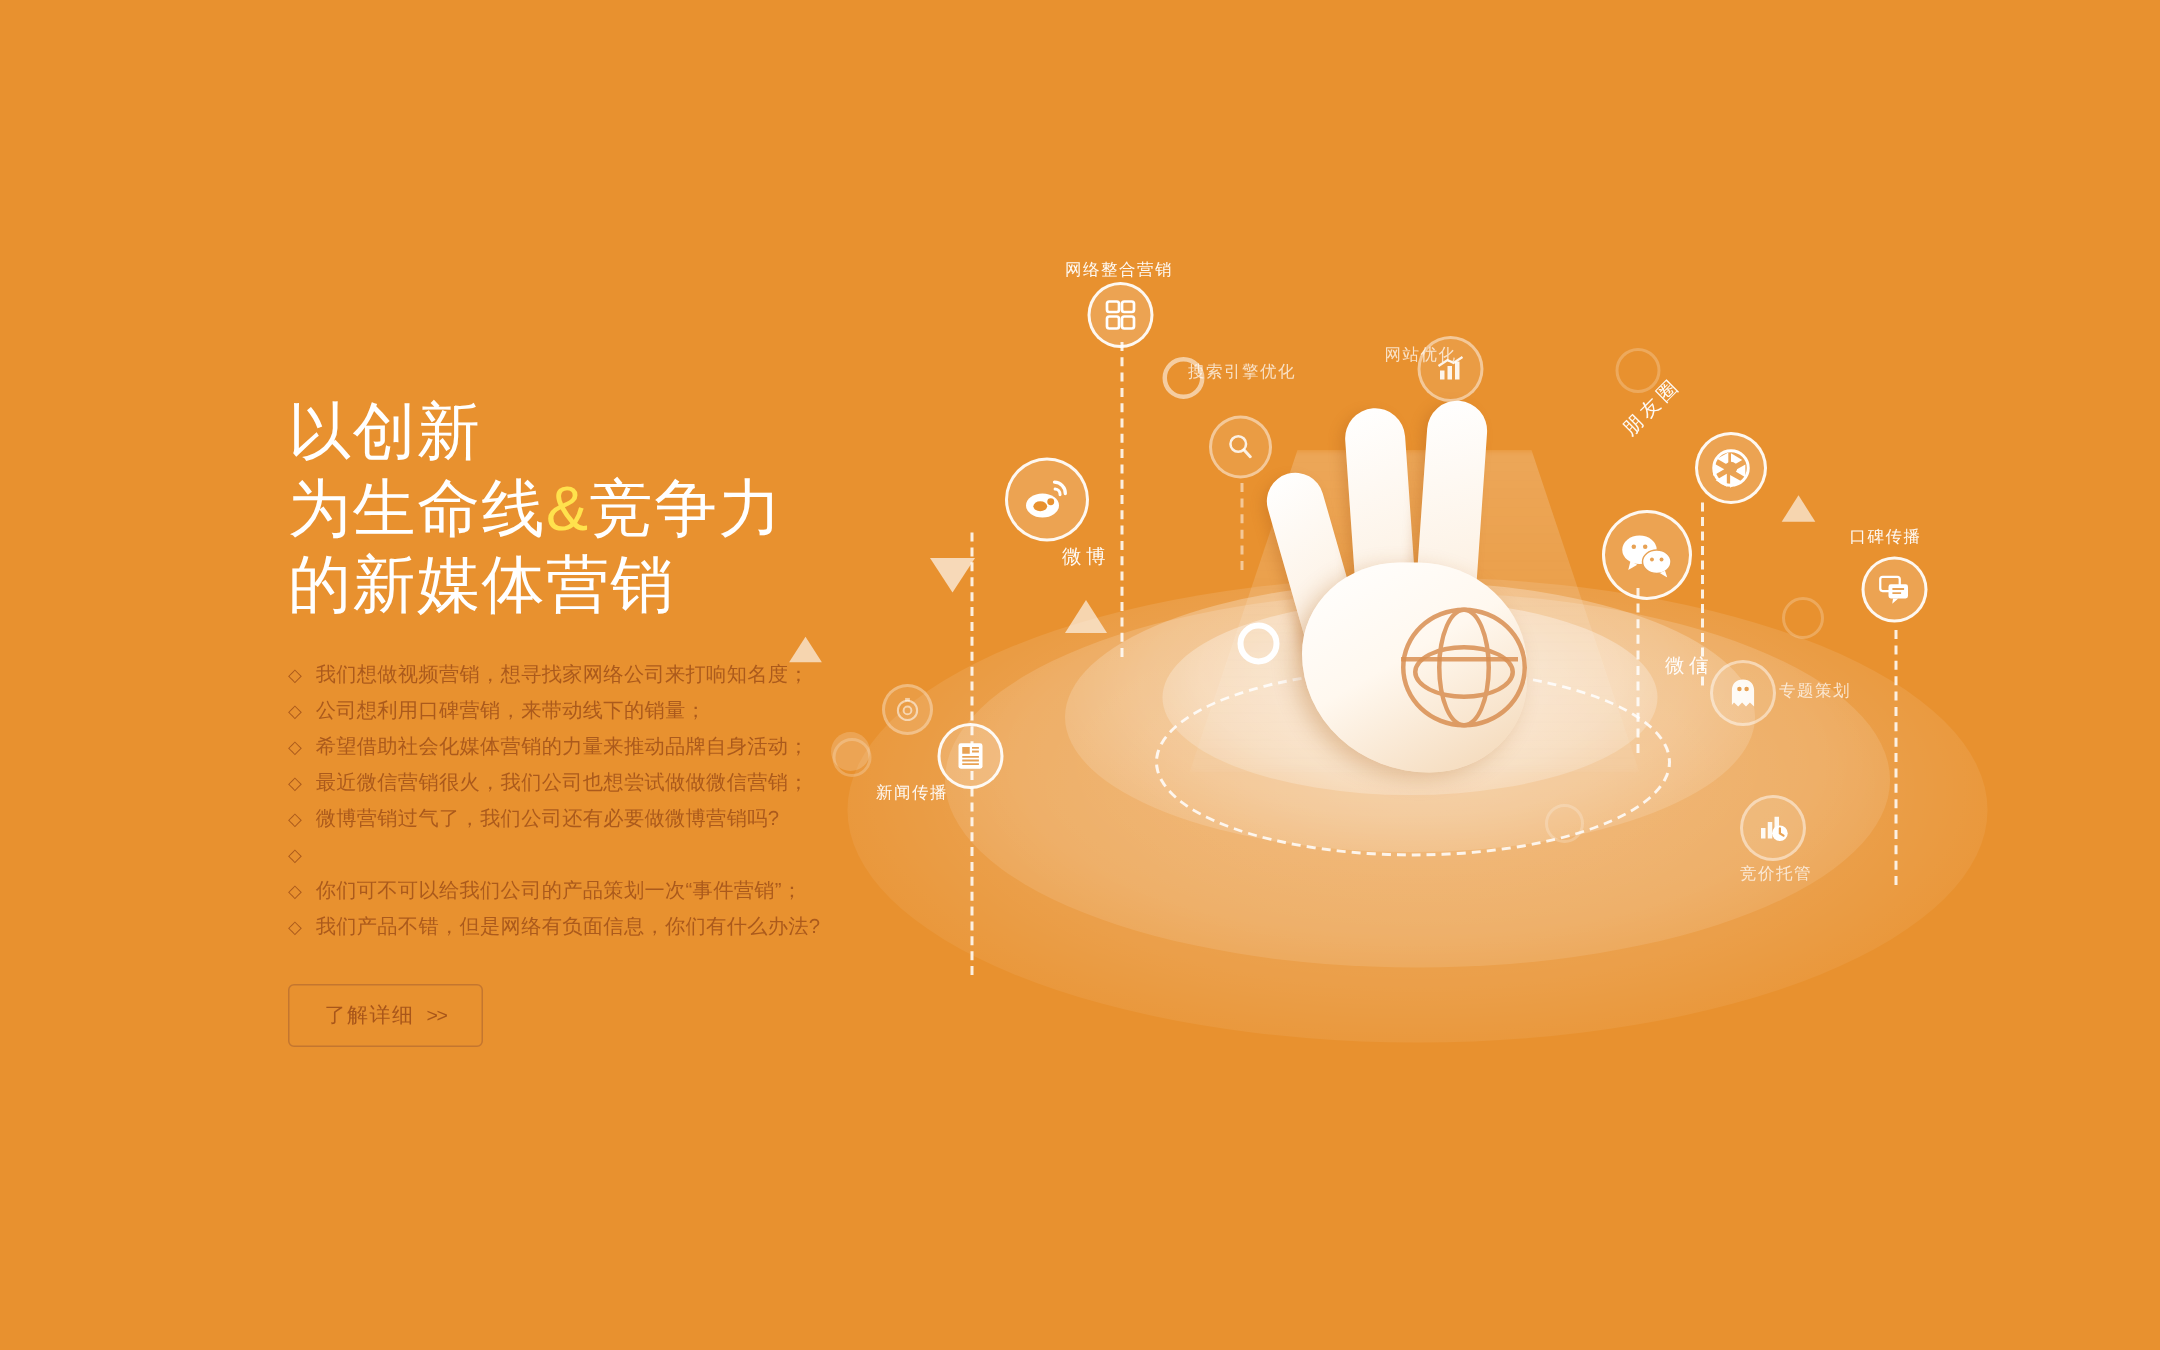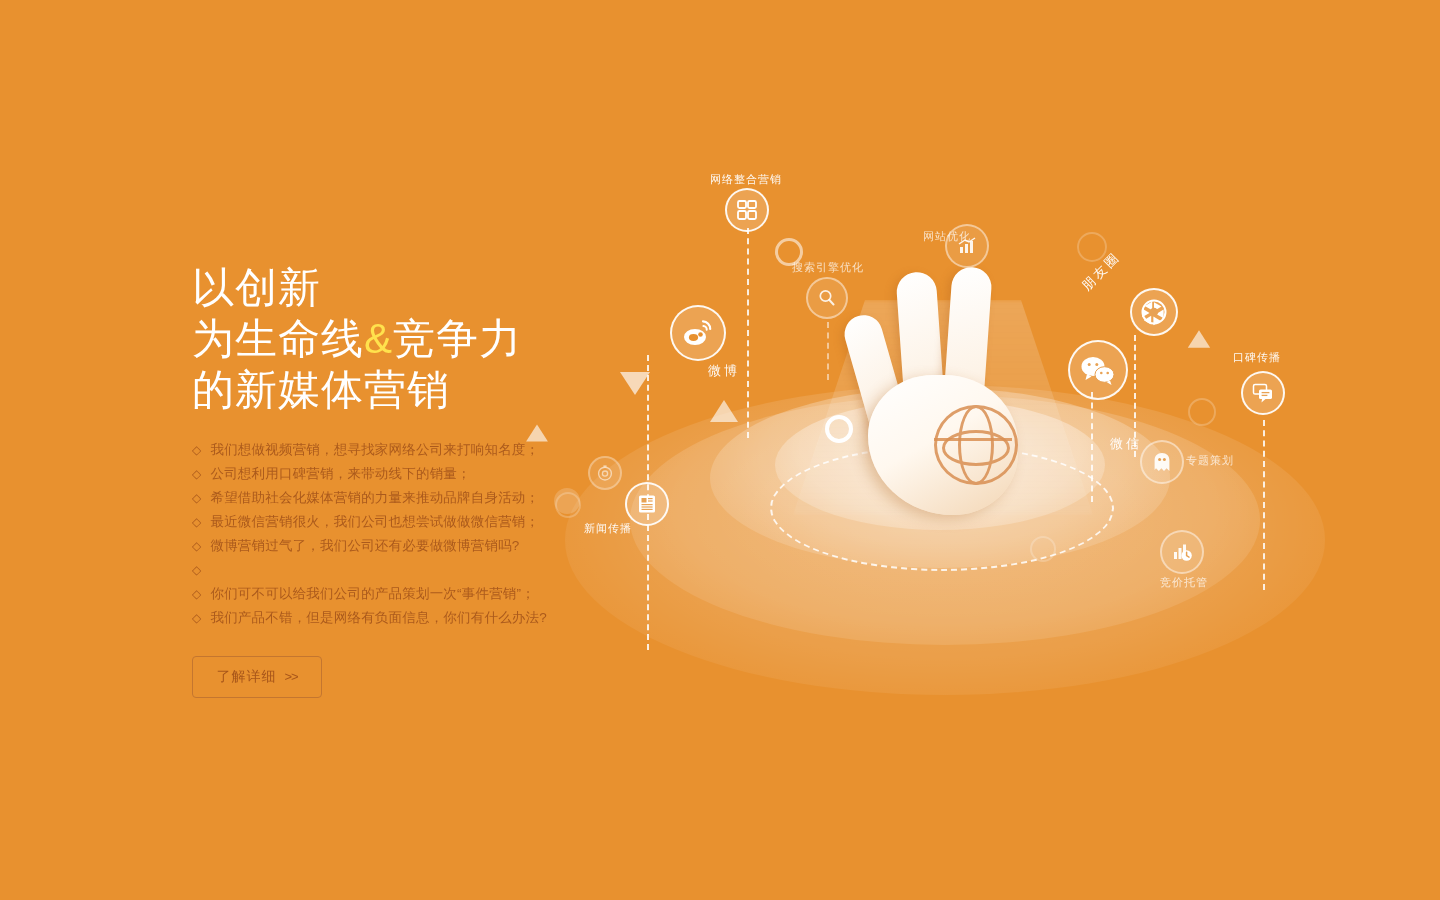--- a/index.html
+++ b/index.html
@@ -226,21 +226,21 @@
         <svg width="22" height="22" viewBox="0 0 22 22">
           <rect x="2" y="2" width="8" height="7" rx="1.5" fill="none" stroke="#fff" stroke-width="1.8"></rect>
           <rect x="12" y="2" width="8" height="7" rx="1.5" fill="none" stroke="#fff" stroke-width="1.8"></rect>
           <rect x="2" y="12" width="8" height="8" rx="1.5" fill="none" stroke="#fff" stroke-width="1.8"></rect>
           <rect x="12" y="12" width="8" height="8" rx="1.5" fill="none" stroke="#fff" stroke-width="1.8"></rect>
         </svg>
       </div>
     </div>
 
     <div class="node soft">
-      <div class="lbl" style="left:272px;top:260px;">搜索引擎优化</div>
+      <div class="lbl" style="left:272px;top:240px;">搜索引擎优化</div>
       <div class="circle" style="left:286px;top:277px;width:42px;height:42px;">
         <svg width="20" height="20" viewBox="0 0 20 20">
           <circle cx="8.5" cy="8" r="5.2" fill="none" stroke="#fff" stroke-width="1.7" opacity=".85"></circle>
           <line x1="12.4" y1="12" x2="16.5" y2="16.5" stroke="#fff" stroke-width="2" stroke-linecap="round" opacity=".85"></line>
         </svg>
       </div>
     </div>
 
     <div class="node soft">
       <div class="lbl" style="left:403px;top:203px;margin-top:26px;">网站优化</div>

